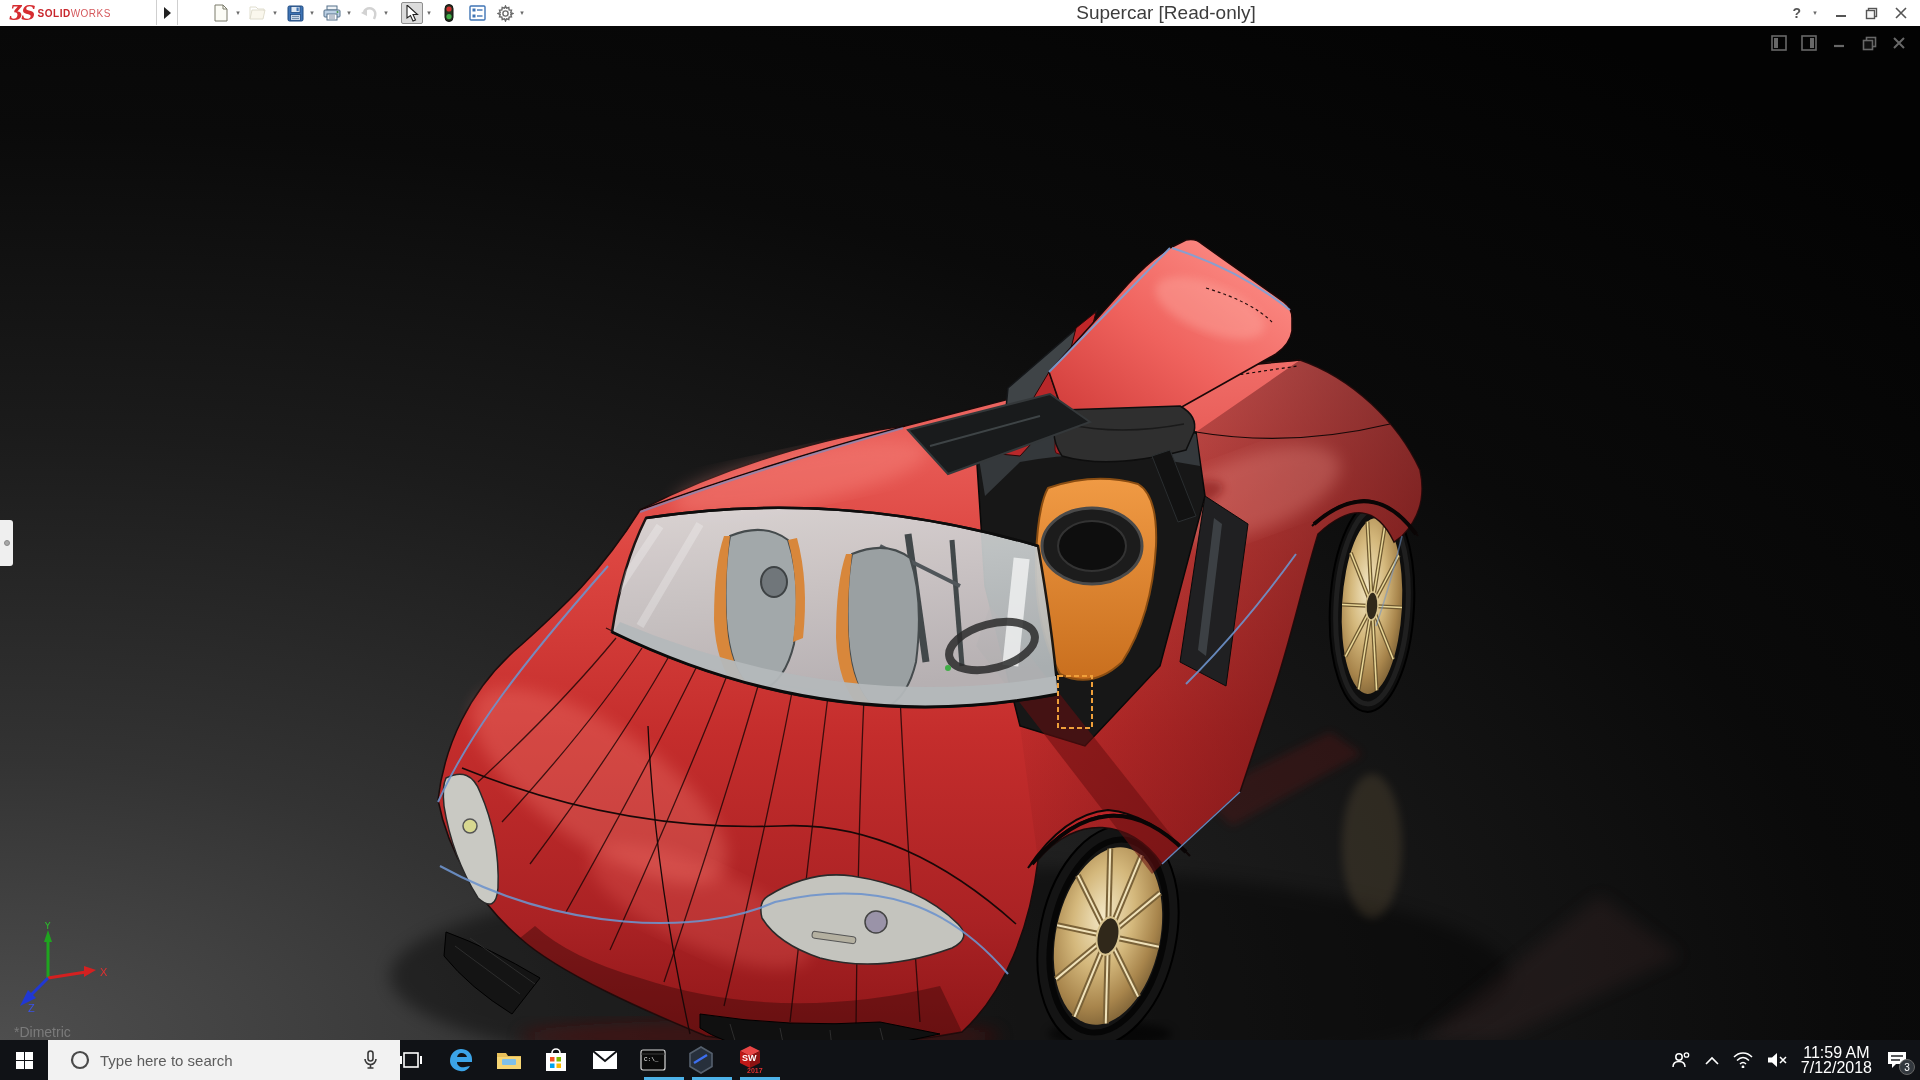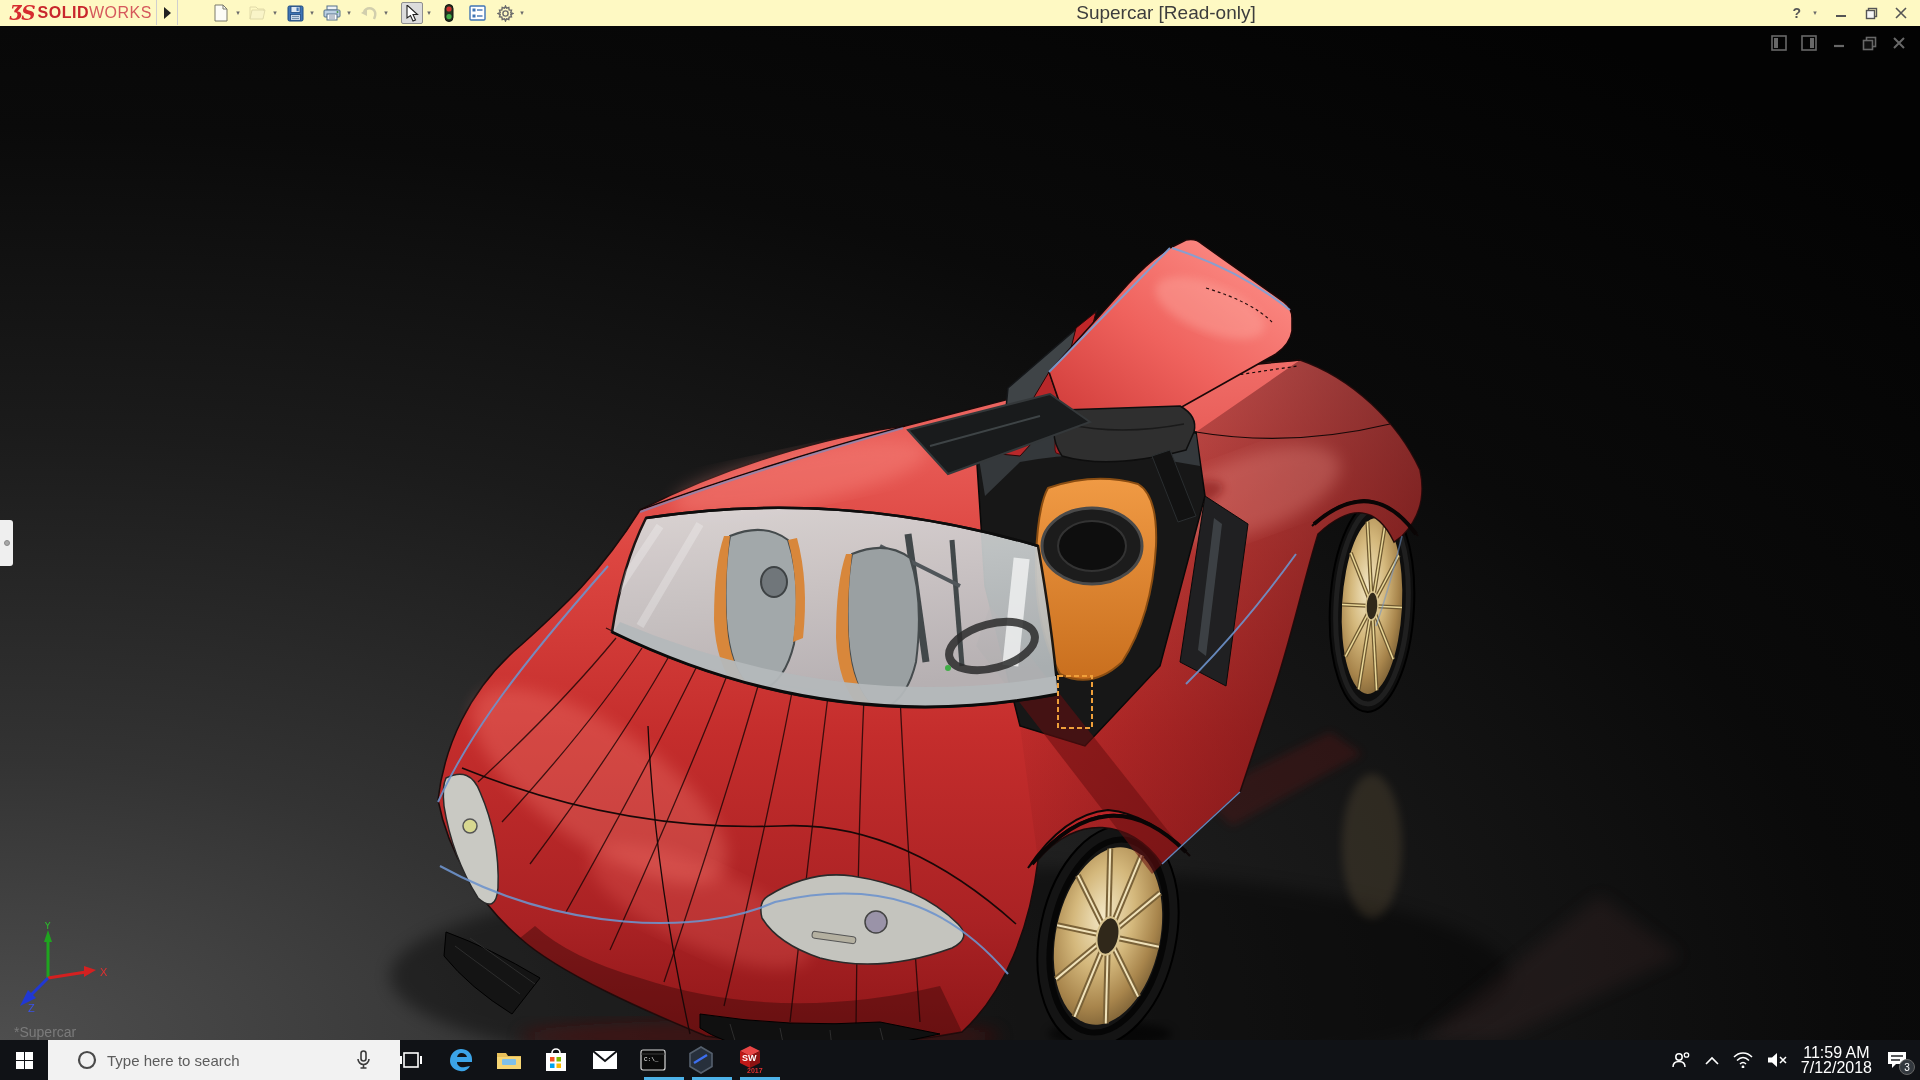--- a/index.html
+++ b/index.html
@@ -1,22 +1,22 @@
 <!DOCTYPE html>
 <html><head>
 <meta charset="utf-8">
 <style>
   * { margin:0; padding:0; box-sizing:border-box; }
   html,body { width:1920px; height:1080px; overflow:hidden; font-family:"Liberation Sans",sans-serif; background:#000; }
 
   
-  .titlebar { position:absolute; top:0; left:0; width:1920px; height:39px; background:#fef9c3; border-bottom:1px solid #d8d8d8; }
+  .titlebar { position:absolute; top:0; left:0; width:1920px; height:39px; background:#ffffff; border-bottom:1px solid #d8d8d8; }
   .logo { position:absolute; left:10px; top:1px; height:24px; display:flex; align-items:center; gap:4px; }
   .logo-glyph { font-family:"DejaVu Serif",serif; font-style:italic; font-weight:bold; font-size:20px; color:#d62c30; letter-spacing:-2px; }
-  .logo-word { font-size:16px; letter-spacing:.5px; }
+  .logo-word { font-size:10px; letter-spacing:.5px; }
   .logo-word b { color:#c8262c; font-weight:bold; }
   .logo-word span { color:#d5585c; font-weight:normal; }
   .flyout-btn { position:absolute; left:156px; top:0; width:22px; height:25px; border-left:1px solid #cfcfcf; border-right:1px solid #cfcfcf; display:flex; align-items:center; justify-content:center; }
   .toolbar { position:absolute; left:210px; top:0; height:26px; display:flex; align-items:center; }
   .tb-btn { width:22px; height:22px; display:flex; align-items:center; justify-content:center; border:1px solid transparent; border-radius:2px; }
   .tb-btn.active { background:#dcdcdc; border-color:#8f8f8f; }
   .tb-btn.disabled { opacity:.38; }
   .tb-caret { width:12px; height:22px; display:flex; align-items:center; justify-content:center; font-size:7px; color:#6a6a6a; margin-right:3px; }
   .tb-gap { width:6px; }
   .win-title { position:absolute; left:1046px; top:0; width:240px; height:26px; line-height:26px; text-align:center; font-size:19px; color:#3d3d3d; }
@@ -31,21 +31,21 @@
   .doc-controls { position:absolute; top:8px; right:12px; display:flex; gap:12px; opacity:.75; }
   .doc-controls .win-btn { width:18px; height:18px; }
   .left-tab { position:absolute; left:0; top:494px; width:13px; height:46px; background:#efefef; border-radius:0 3px 3px 0; display:flex; align-items:center; justify-content:center; }
   .left-tab .dot { width:6px; height:6px; border-radius:50%; background:#a8a8a8; border:1px solid #8a8a8a; }
   .view-label { position:absolute; left:14px; bottom:0px; font-size:14px; color:#7b7b7b; }
   .triad { position:absolute; left:14px; bottom:26px; }
 
   
   .taskbar { position:absolute; left:0; top:1040px; width:1920px; height:40px; background:#101216; display:flex; align-items:stretch; }
   .start { width:48px; display:flex; align-items:center; justify-content:center; }
-  .search { width:352px; background:#f2f2f2; display:flex; align-items:center; padding:0 29px; gap:10px; }
+  .search { width:352px; background:#f2f2f2; display:flex; align-items:center; padding:0 22px; gap:10px; }
   .search input { flex:1; border:none; outline:none; background:transparent; font-size:15px; color:#5c5c5c; font-family:"Liberation Sans",sans-serif; }
   .search input::placeholder { color:#5c5c5c; opacity:1; }
   .app { width:48px; position:relative; display:flex; align-items:center; justify-content:flex-start; }
   .app .underline { position:absolute; bottom:0; left:4px; width:40px; height:3px; background:#4db2e8; }
   .tray { margin-left:auto; display:flex; align-items:center; gap:14px; padding-right:12px; }
   .tray-ic { display:flex; align-items:center; justify-content:center; }
   .clock { color:#fff; font-size:16px; text-align:center; line-height:15px; }
   .action { position:relative; }
   .badge { position:absolute; right:-7px; bottom:-5px; width:16px; height:16px; border-radius:50%; background:#33383e; border:1px solid #666; color:#fff; font-size:10px; display:flex; align-items:center; justify-content:center; }
   svg { display:block; }
@@ -463,21 +463,21 @@
       <line x1="34" y1="56" x2="72" y2="50" stroke="#d42020"></line>
       <path d="M70,44 L82,48 L70,55 Z" fill="#d42020" stroke="none"></path>
       <line x1="34" y1="56" x2="14" y2="76" stroke="#2038d4"></line>
       <path d="M14,68 L6,84 L22,76 Z" fill="#2038d4" stroke="none"></path>
     </g>
     <text x="30" y="7" font-size="11" fill="#2db82d">Y</text>
     <text x="86" y="54" font-size="11" fill="#e03030">X</text>
     <text x="14" y="90" font-size="11" fill="#3a52e8">Z</text>
   </svg>
 
-  <div class="view-label">*Supercar</div>
+  <div class="view-label">*Dimetric</div>
 </div>
 
 <div class="taskbar">
   <div class="start">
     <svg width="17" height="17" viewBox="0 0 17 17">
       <rect x="0" y="0" width="8" height="8" fill="#fff"></rect>
         <rect x="9" y="0" width="8" height="8" fill="#fff"></rect>
       <rect x="0" y="9" width="8" height="8" fill="#fff"></rect>
         <rect x="9" y="9" width="8" height="8" fill="#fff"></rect>
     </svg>

